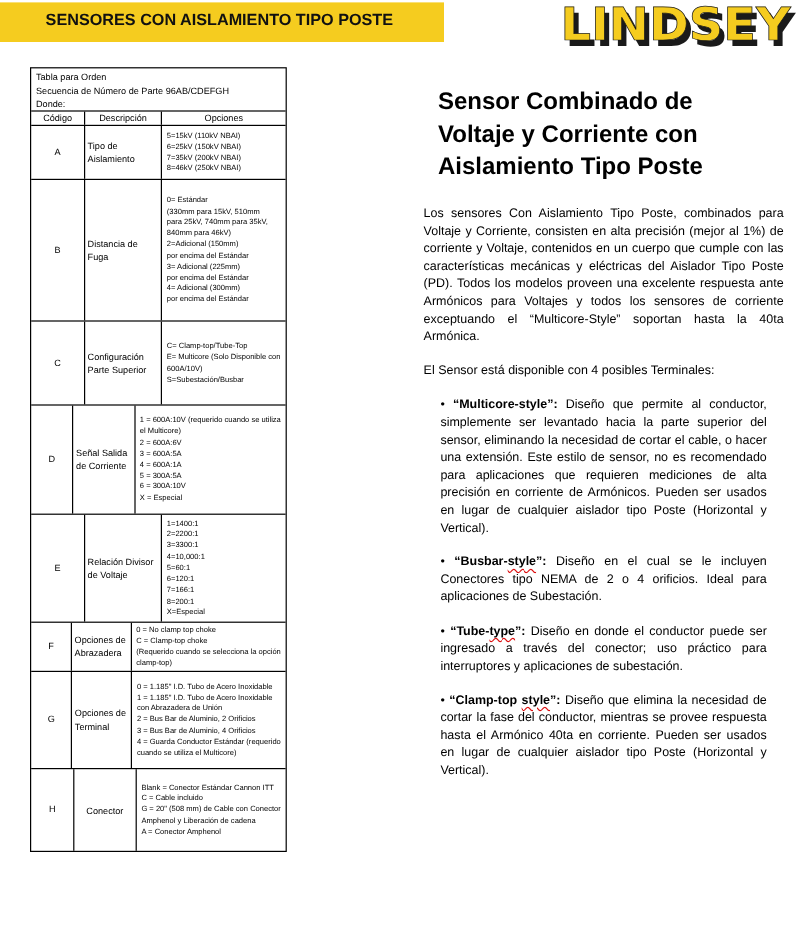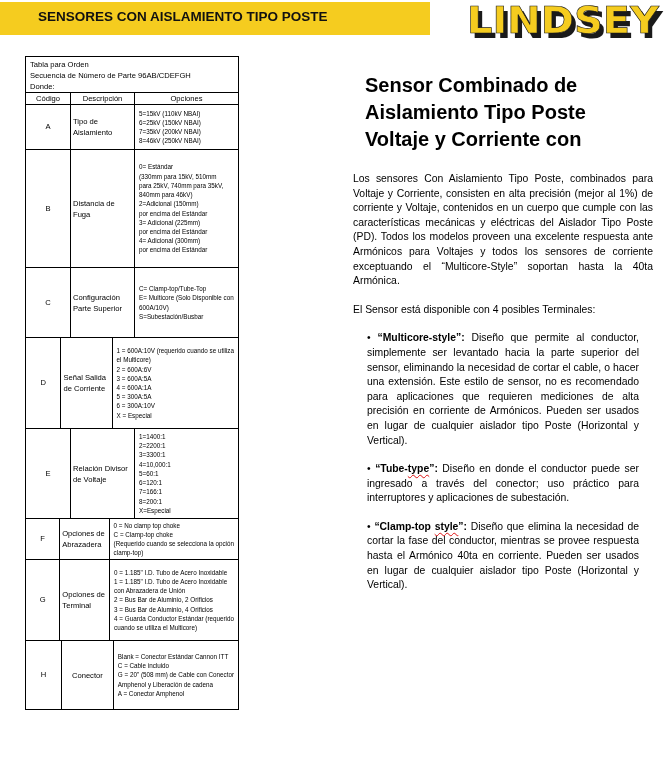--- a/index.html
+++ b/index.html
@@ -1,17 +1,17 @@
 <!DOCTYPE html>
 <html><head>
 <meta charset="utf-8">
 <style>
   html, body { margin: 0; padding: 0; background: #ffffff; }
   body { width: 669px; height: 773px; position: relative; overflow: hidden; font-family: "Liberation Sans", sans-serif; color: #000; }
-  .banner { position: absolute; left: 0; top: 2px; width: 430px; height: 33px; background: #f5cc1f; }
+  .banner { position: absolute; left: 0; top: 2px; width: 370px; height: 33px; background: #f5cc1f; }
   .banner-title { position: absolute; left: 38px; top: 7px; font-size: 13.5px; font-weight: bold; letter-spacing: 0px; color: #111; white-space: nowrap; }
   .logo { position: absolute; left: 466px; top: 0px; width: 203px; height: 44px; }
   .logo svg { display: block; }
 
   .order-table { position: absolute; left: 25px; top: 56px; width: 214px; border: 1px solid #000; box-sizing: border-box; font-size: 7.2px; line-height: 1.3; }
   .tbl-head { height: 36px; padding: 2px 4px; box-sizing: border-box; border-bottom: 1px solid #000; }
   .tbl-head div { font-size: 7.6px; line-height: 11px; }
   .row { display: flex; border-bottom: 1px solid #000; box-sizing: border-box; }
   .row:last-child { border-bottom: none; }
   .c-code { width: 45px; border-right: 1px solid #000; display: flex; align-items: center; justify-content: center; font-size: 7.6px; box-sizing: border-box; }
@@ -154,29 +154,33 @@
           <div class="opt-line">Amphenol y Liberación de cadena</div>
           <div class="opt-line">A = Conector Amphenol</div>
         </div>
       </div>
     </div>
 </div>
 
 <div class="right">
   <h1 class="doc-title">
     <div>Sensor Combinado de</div>
+    <div>Voltaje y Corriente con</div>
     <div>Aislamiento Tipo Poste</div>
-    <div>Voltaje y Corriente con</div>
   </h1>
   <p class="para intro">Los sensores Con Aislamiento Tipo Poste, combinados para Voltaje y Corriente, consisten en alta precisión (mejor al 1%) de corriente y Voltaje, contenidos en un cuerpo que cumple con las características mecánicas y eléctricas del Aislador Tipo Poste (PD). Todos los modelos proveen una excelente respuesta ante Armónicos para Voltajes y todos los sensores de corriente exceptuando el “Multicore-Style” soportan hasta la 40ta Armónica.</p>
   <p class="para avail">El Sensor está disponible con 4 posibles Terminales:</p>
   <div class="bullets">
     <p class="para bullet">
       <span>•</span>
       <span class="b-name">“Multicore-style”:</span><span> Diseño que permite al conductor, simplemente ser levantado hacia la parte superior del sensor, eliminando la necesidad de cortar el cable, o hacer una extensión. Este estilo de sensor, no es recomendado para aplicaciones que requieren mediciones de alta precisión en corriente de Armónicos. Pueden ser usados en lugar de cualquier aislador tipo Poste (Horizontal y Vertical).</span>
+    </p>
+    <p class="para bullet">
+      <span>•</span>
+      <span class="b-name"><span>“Busbar-</span><span class="squig">style</span><span>”:</span></span><span> Diseño en el cual se le incluyen Conectores tipo NEMA de 2 o 4 orificios. Ideal para aplicaciones de Subestación.</span>
     </p>
     <p class="para bullet">
       <span>•</span>
       <span class="b-name"><span>“Tube-</span><span class="squig">type</span><span>”:</span></span><span>  Diseño en donde el conductor puede ser ingresado a través del conector; uso práctico para interruptores y aplicaciones de subestación.</span>
     </p>
     <p class="para bullet">
       <span>•</span>
       <span class="b-name"><span>“Clamp-top </span><span class="squig">style</span><span>”:</span></span><span> Diseño que elimina la necesidad de cortar la fase del conductor, mientras se provee respuesta hasta el Armónico 40ta en corriente. Pueden ser usados en lugar de cualquier aislador tipo Poste (Horizontal y Vertical).</span>
     </p>
   </div>

